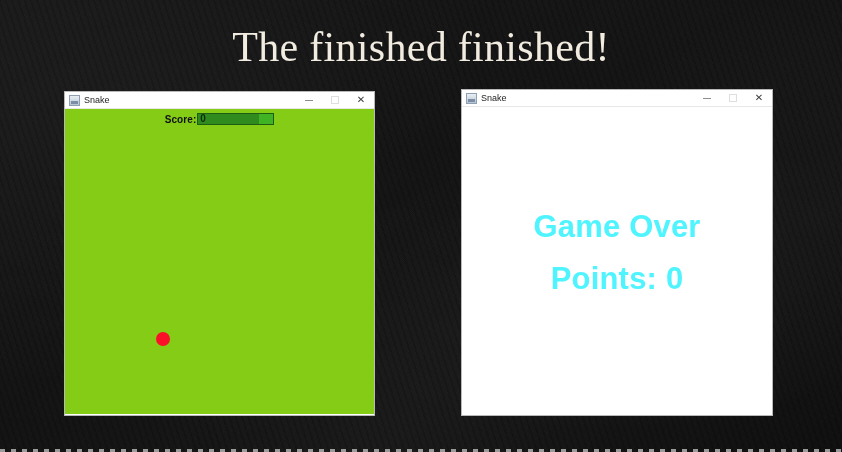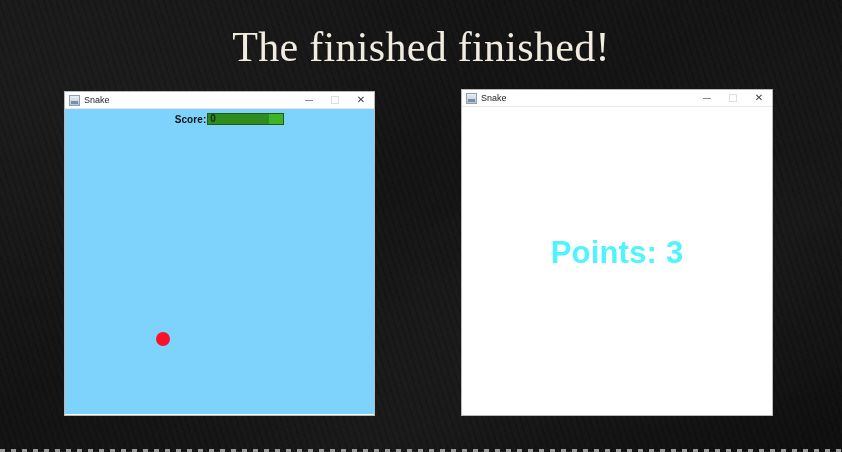--- a/index.html
+++ b/index.html
@@ -142,23 +142,22 @@
   #window-game {
     left: 64px;
     top: 91px;
     width: 311px;
     height: 325px;
   }
   #game-canvas {
     position: relative;
     width: 100%;
     height: calc(100% - 18px);
-    background: #7dd3fc;
-    overflow: hidden;
-    padding-left: 20px;
+    background: #84cc16;
+    overflow: hidden;
   }
   #score-row {
     position: absolute;
     left: 0;
     top: 4px;
     width: 100%;
     display: flex;
     align-items: center;
     justify-content: center;
   }
@@ -292,19 +291,20 @@
       <span class="win-appicon"></span>
       <span class="win-title-text">Snake</span>
       <div class="win-controls">
         <div class="win-ctrl ctrl-min"></div>
         <div class="win-ctrl ctrl-max"></div>
         <div class="win-ctrl ctrl-close">✕</div>
       </div>
     </div>
 
     <div id="gameover-canvas">
-      <div class="gameover-line">Points: 3</div>
+      <div class="gameover-line">Game Over</div>
+      <div class="gameover-line">Points: 0</div>
     </div>
   </div>
 
   <div id="bottom-dashes"></div>
 
 </div>
 
 </body></html>

